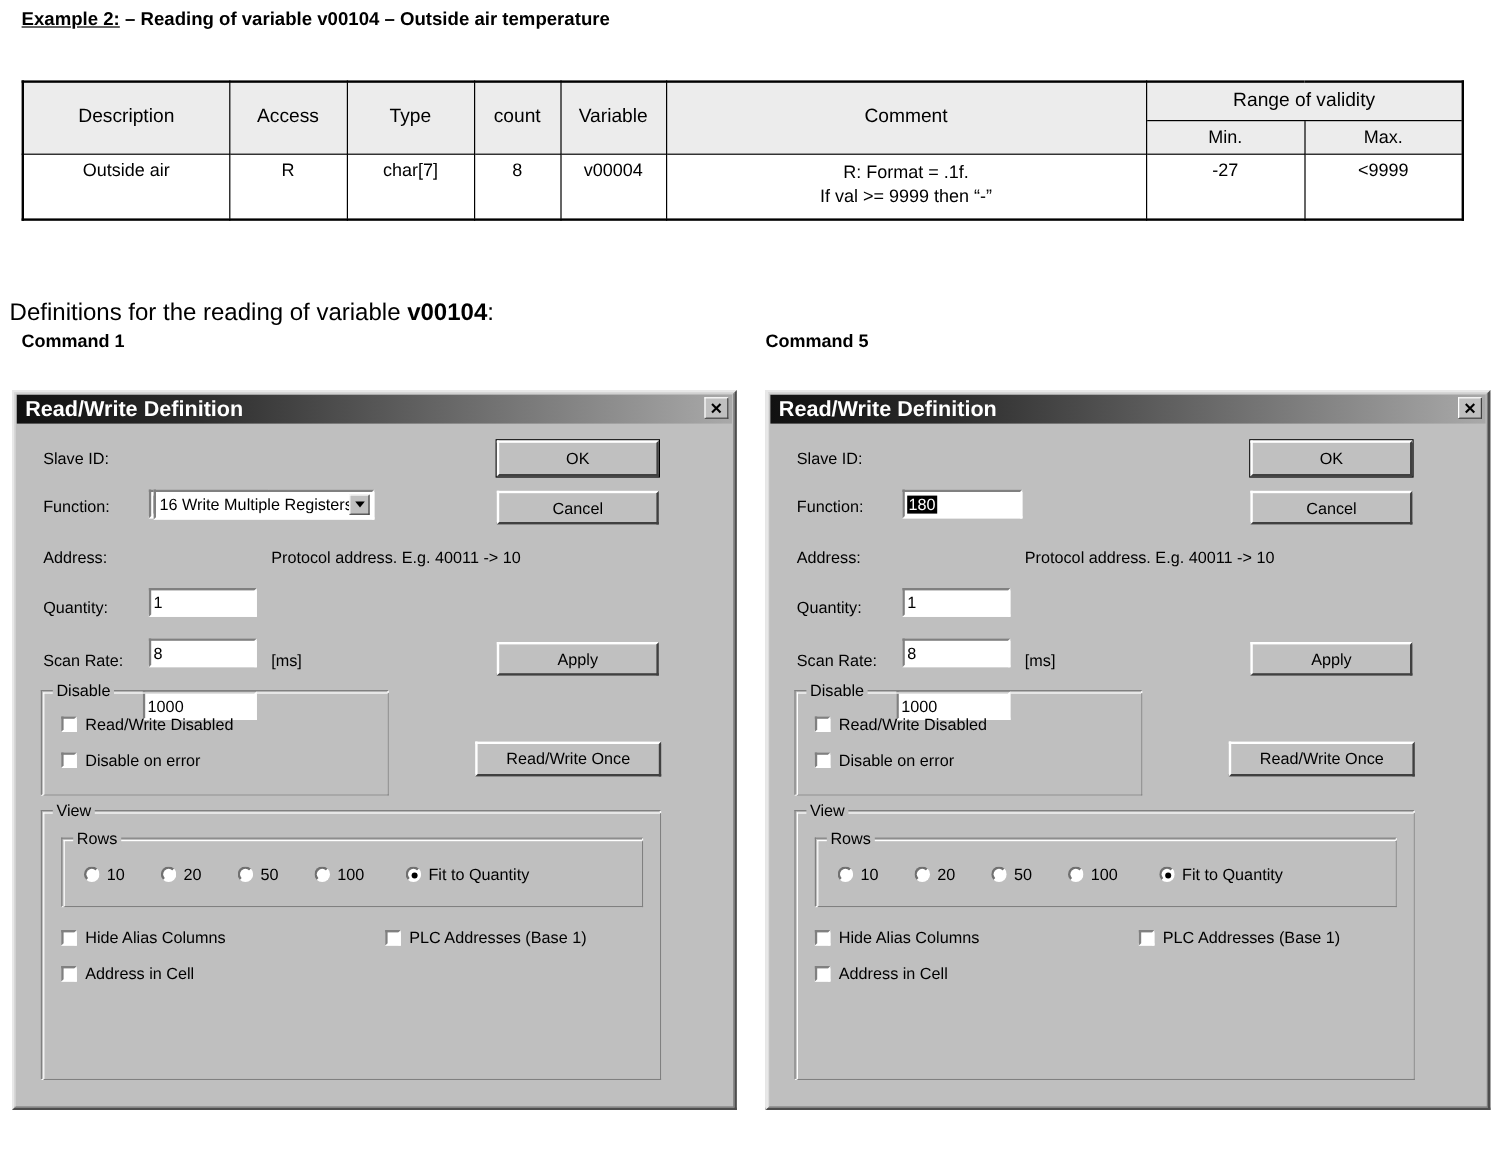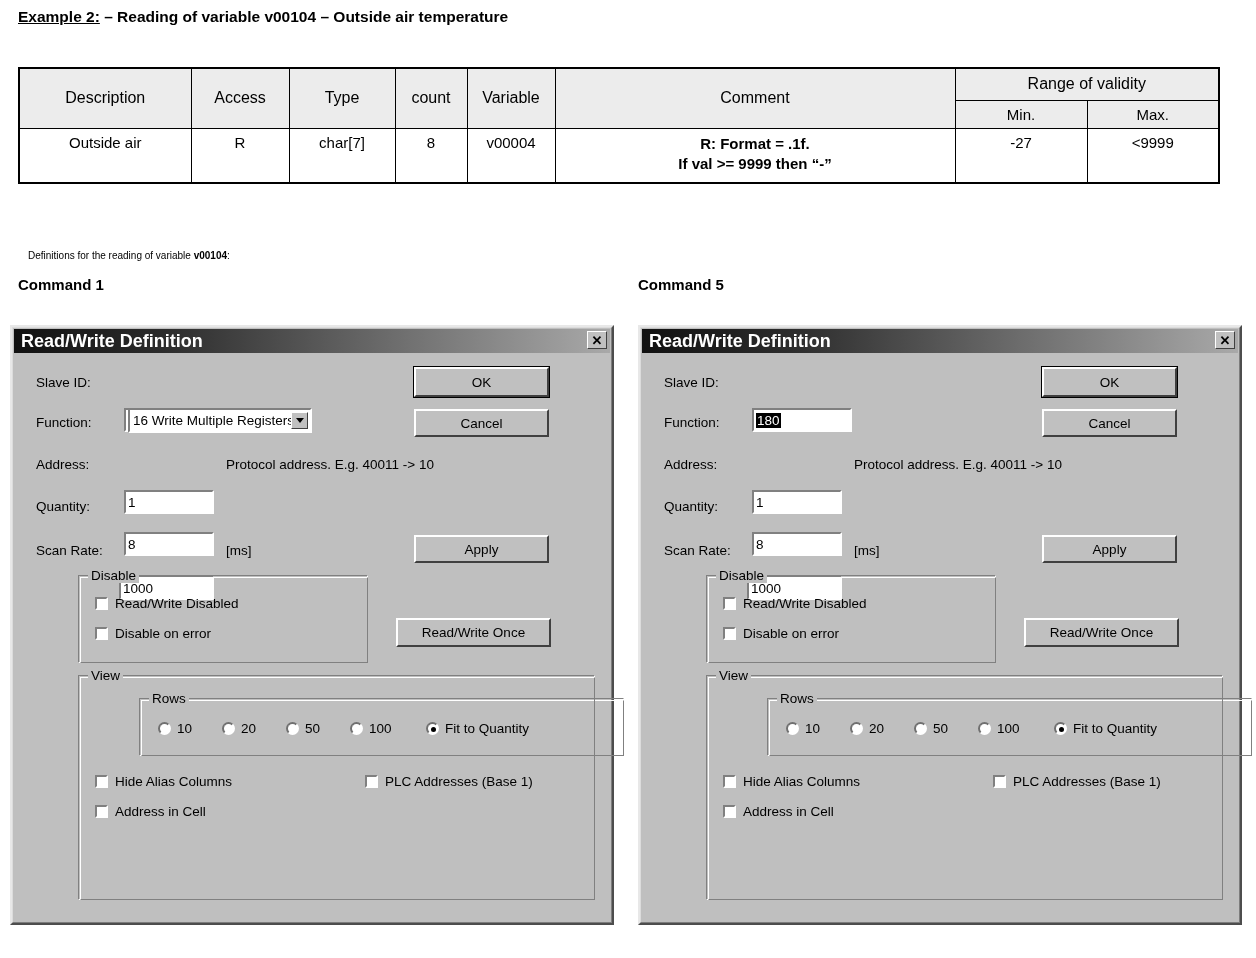--- a/index.html
+++ b/index.html
@@ -31,26 +31,26 @@
     border:1px solid #000;
     text-align:center;
     vertical-align:middle;
     padding:3px 4px;
     font-weight:normal;
   }
   .spec-table thead th{ background:#ececec; font-size:16px; height:32px;}
   .spec-table tr.sub td{ background:#ececec; height:28px; font-size:15px;}
   .spec-table tr.data td{ height:55px; vertical-align:top; padding-top:5px;}
   .outer-frame{ border:2px solid #000 !important; }
-  .cmt-line{ display:block; line-height:1.35;font-weight:bold; }
+  .cmt-line{ display:block; line-height:1.35; }
 
   
   .defs-line{
-    position:absolute; left:28px; top:250px;
-    font-size:10px; white-space:nowrap;
+    position:absolute; left:8px; top:250px;
+    font-size:20px; white-space:nowrap;
   }
   .defs-line b{ font-weight:bold; }
   .cmd-label{
     position:absolute; top:276px;
     font-size:15px; font-weight:bold; white-space:nowrap;
   }
   .cmd1{ left:18px; }
   .cmd2{ left:638px; }
 
   
@@ -155,21 +155,20 @@
     white-space:nowrap;
   }
   .btn.defaulted{ box-shadow:0 0 0 1px #000; }
 
   .group{
     position:absolute;
     border-top:1px solid #808080;
     border-left:1px solid #808080;
     border-right:1px solid #ffffff;
     border-bottom:1px solid #ffffff;
-    margin-left:44px;
   }
   .group::after{
     content:""; position:absolute; left:1px; top:1px; right:-1px; bottom:-1px;
     border-top:1px solid #ffffff;
     border-left:1px solid #ffffff;
     border-right:1px solid #808080;
     border-bottom:1px solid #808080;
     pointer-events:none;
   }
   .group > .gtitle{

